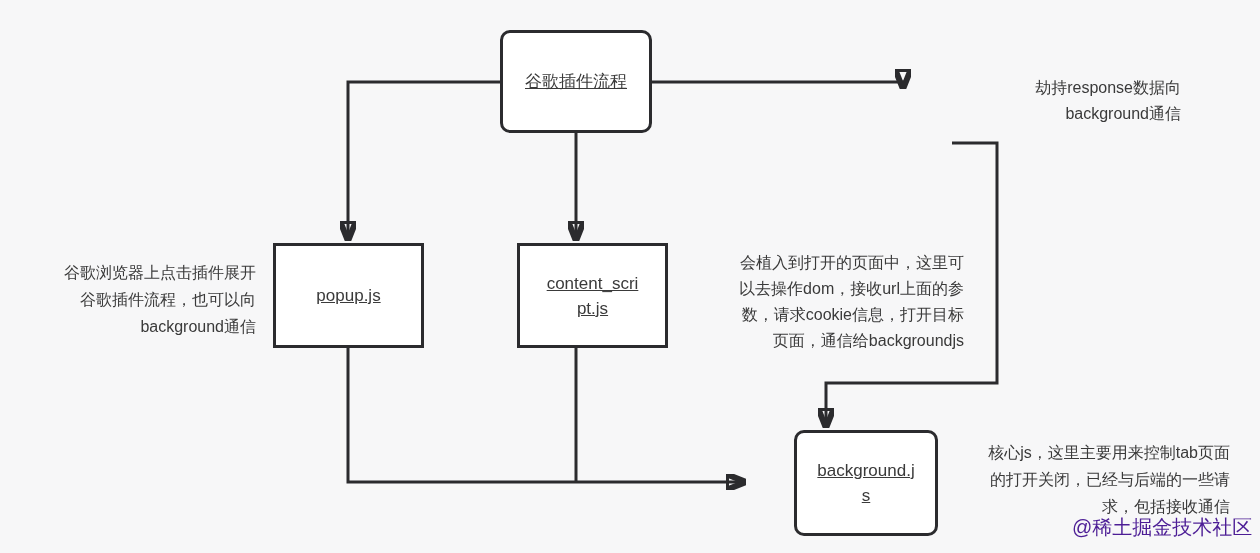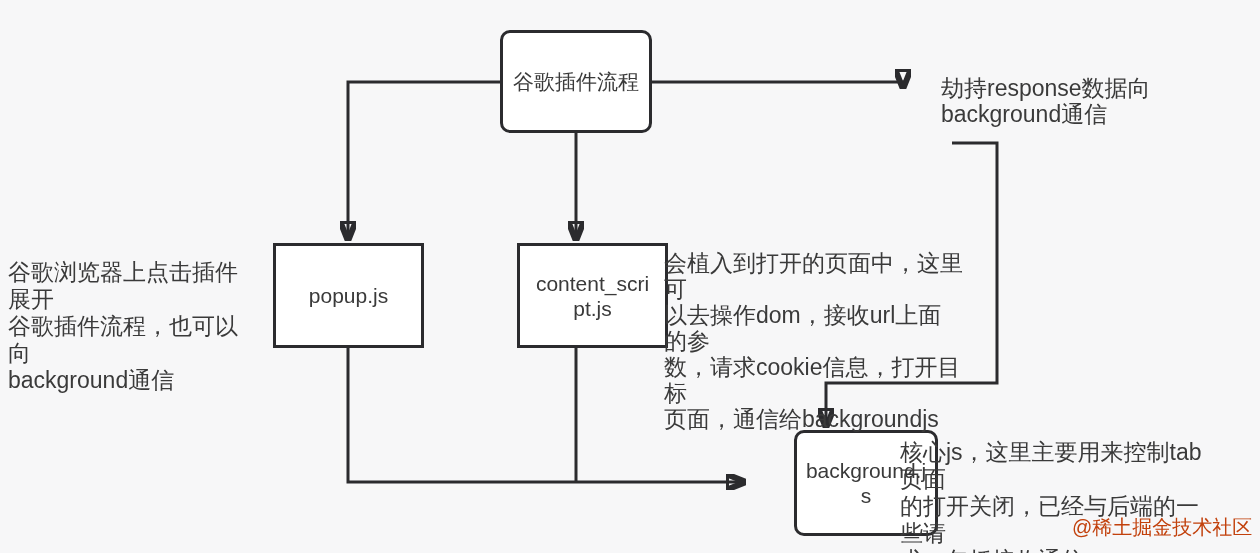--- a/index.html
+++ b/index.html
@@ -24,51 +24,52 @@
   }
   .node {
     position: absolute;
     box-sizing: border-box;
     background: #ffffff;
     border: 3px solid #2b2b2e;
     display: flex;
     align-items: center;
     justify-content: center;
     text-align: center;
-    font-size: 21px;
+    font-size: 17px;
     line-height: 25px;
     color: #3a3a3a;
     white-space: pre-line;
     word-break: break-all;
+    text-decoration: underline;
   }
   .node.rounded { border-radius: 10px; }
   #node-main        { left: 500px; top: 30px;  width: 152px; height: 103px; }
   #node-devtools    { left: 800px; top: 91px;  width: 152px; height: 104px; }
   #node-popup       { left: 273px; top: 243px; width: 151px; height: 105px; }
   #node-content     { left: 501px; top: 243px; width: 151px; height: 105px; margin-left: 16px; }
   #node-background  { left: 749px; top: 430px; width: 144px; height: 106px; margin-left: 45px; }
   .annotation {
     position: absolute;
-    font-size: 23px;
+    font-size: 16px;
     line-height: 27px;
-    text-align: left;
+    text-align: right;
     white-space: pre-line;
     color: #3a3a3a;
   }
   #ann-devtools   { left: 941px; top: 75px;  width: 240px; line-height: 26px; }
   #ann-popup      { left: 8px;   top: 259px; width: 248px; }
   #ann-content    { left: 664px; top: 250px; width: 300px; line-height: 26px; }
-  #ann-background { left: 900px; top: 439px; width: 310px; }
+  #ann-background { left: 920px; top: 439px; width: 310px; }
   .watermark {
     position: absolute;
     left: 1072px;
     top: 514px;
     width: 180px;
     font-size: 20px;
-    color: #c2410c;
+    color: #4c1d95;
     text-align: left;
     white-space: nowrap;
   }
 </style>
 </head>
 <body>
 
 <div class="canvas">
 
   <svg class="connector-layer" width="1260" height="553" viewBox="0 0 1260 553" xmlns="http://www.w3.org/2000/svg">

